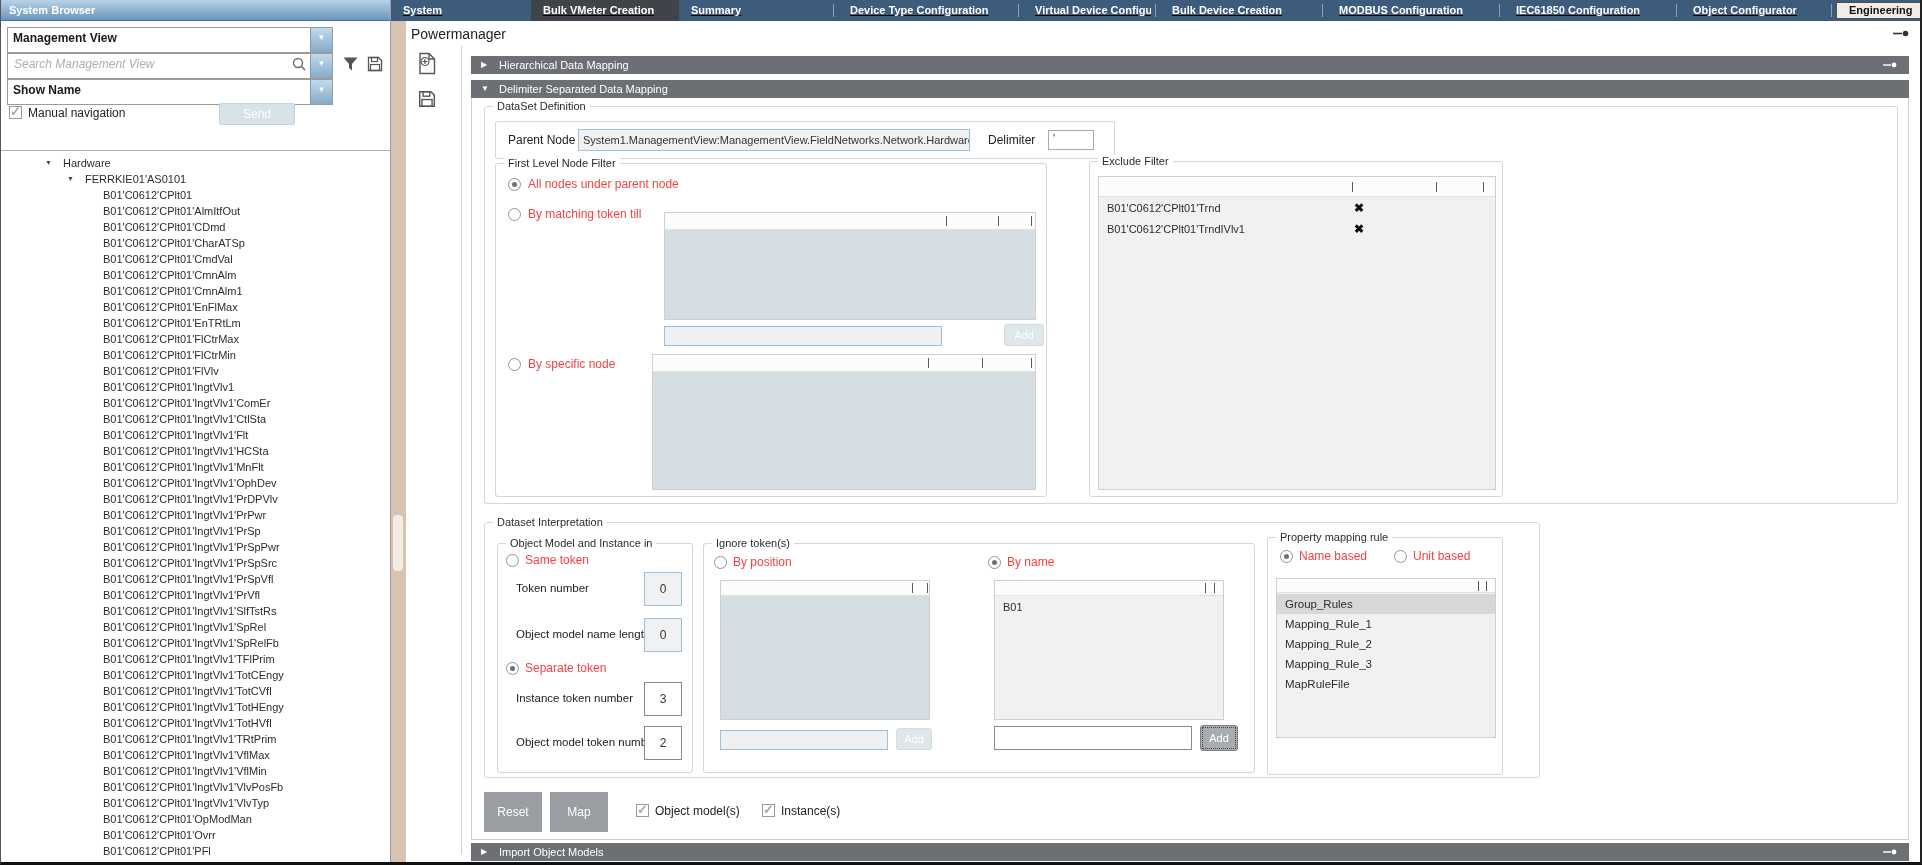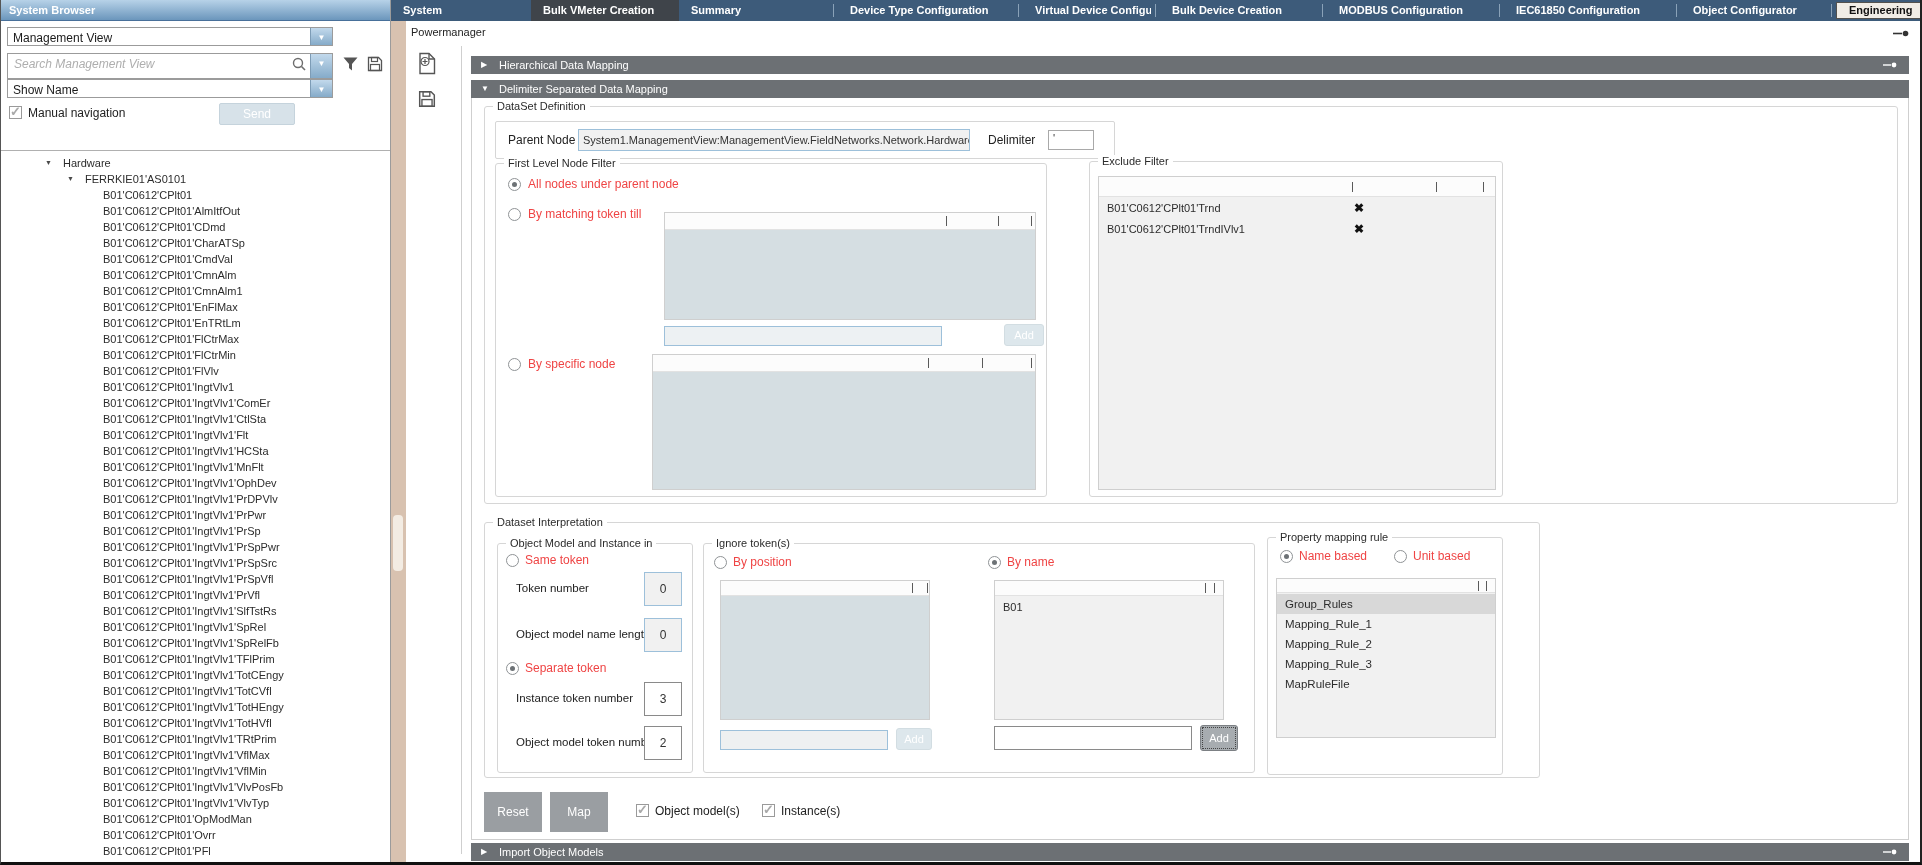--- a/index.html
+++ b/index.html
@@ -7,21 +7,21 @@
   .stage {
     position: relative; width: 1922px; height: 865px; overflow: hidden;
     font-family: "Liberation Sans", sans-serif; background:#fff;
     border-left:1px solid #555; border-right:2px solid #222; border-bottom:3px solid #111;
   }
   
   .left-panel { position:absolute; left:0; top:0; width:390px; height:865px; background:#fff; border-right:1px solid #9b9b9b; overflow:hidden; }
   .lp-header { position:absolute; left:0; top:0; width:100%; height:21px;
     background:linear-gradient(#b7d2e8,#6b96bc); border-bottom:1px solid #48709a;
     color:#fff; font-size:11px; font-weight:bold; line-height:21px; padding-left:8px; }
-  .combo { position:absolute; height:19px; background:#fff; border:1px solid #9b9b9b; font-size:12px; color:#1a1a1a; }
+  .combo { position:absolute; height:26px; background:#fff; border:1px solid #9b9b9b; font-size:12px; color:#1a1a1a;font-weight:bold; }
   .combo .ctext { position:absolute; left:5px; top:0; line-height:20px; white-space:nowrap; }
   .combo-btn { position:absolute; right:0; top:0; width:22px; height:100%;
     background:linear-gradient(#c2d9ec,#85abc9); border-left:1px solid #7d9cb6;
     color:#fff; font-size:8px; text-align:center; line-height:20px; }
   .searchbox { position:absolute; height:26px; background:#fff; border:1px solid #9b9b9b; }
   .placeholder { position:absolute; left:6px; top:0; line-height:20px; font-size:12px; font-style:italic; color:#aeaeae; white-space:nowrap; }
   .sb-mag { position:absolute; right:26px; top:3px; }
   .lp-icon { position:absolute; }
   .cb { position:absolute; width:13px; height:13px; background:#fff; border:1px solid #9a9a9a; }
   .cb .tick { position:absolute; left:0px; top:-3px; font-size:13px; color:#a9a9a9; font-weight:bold; }
@@ -41,21 +41,21 @@
   .splitter .thumb { position:absolute; left:2px; top:494px; width:10px; height:56px; background:#f3ece3; border-radius:4px; }
   
   .tabbar { position:absolute; left:390px; top:0; width:1532px; height:21px; background:#3d5b7a; display:flex; align-items:center; }
   .tab { height:21px; line-height:21px; padding-left:12px; color:#fff; font-size:11px; font-weight:bold; white-space:nowrap; overflow:hidden; flex:none; }
   .tab.sel { background:#3f444a; }
   .tab-sep { width:1px; height:13px; background:#8aa2b8; flex:none; margin:0 4px; }
   .eng-btn { margin-left:auto; margin-right:6px; height:17px; line-height:15px; padding:0 12px;
     background:#f1ede6; border:1px solid #54524e; color:#111; font-size:11px; font-weight:bold; flex:none; }
   
   .pm-row { position:absolute; left:405px; top:21px; width:1517px; height:23px; background:#fff; }
-  .pm-text { position:absolute; left:5px; top:5px; font-size:11px; color:#222; }
+  .pm-text { position:absolute; left:5px; top:5px; font-size:14px; color:#222; }
   .pin-dark { position:absolute; right:14px; top:8px; }
   .icon-col { position:absolute; left:405px; top:44px; width:55px; height:800px; background:#fff; }
   .vline { position:absolute; left:460px; top:46px; width:1px; height:808px; background:#cfcfcf; }
   .secbar { position:absolute; left:470px; width:1438px; height:18px; background:#6c7074; color:#fff; font-size:11px; line-height:18px; }
   .secbar .tri { position:absolute; left:10px; top:0; font-size:8px; }
   .secbar .stext { position:absolute; left:28px; top:0; white-space:nowrap; }
   .secbar .pin-w { position:absolute; right:12px; top:5px; }
   .content-panel { position:absolute; left:470px; top:98px; width:1438px; height:742px; background:#fff;
     border:1px solid #cfcfcf; border-top:none; }
   
@@ -172,21 +172,21 @@
         <div class="trow l2"><span>B01'C0612'CPlt01'PFl</span></div>
         <div class="trow l2"><span>B01'C0612'CPlt01'PrOpMod</span></div>
       </div>
   </div>
 
   <div class="splitter">
       <div class="thumb"></div>
     </div>
 
   <div class="tabbar">
-    <span id="tab-strip" style="display:flex;align-items:center;height:21px;">
+    <span id="tab-strip" style="display:flex;align-items:center;height:21px;text-decoration:underline;">
         <div class="tab" style="width: 140px;">System</div>
         <div class="tab sel" style="width: 148px;">Bulk VMeter Creation</div>
         <div class="tab" style="width: 150px;">Summary</div>
         <span class="tab-sep"></span>
         <div class="tab" style="width: 176px;">Device Type Configuration</div>
         <span class="tab-sep"></span>
         <div class="tab" style="width: 128px;">Virtual Device Configuratio</div>
         <span class="tab-sep"></span>
         <div class="tab" style="width: 158px;">Bulk Device Creation</div>
         <span class="tab-sep"></span>

